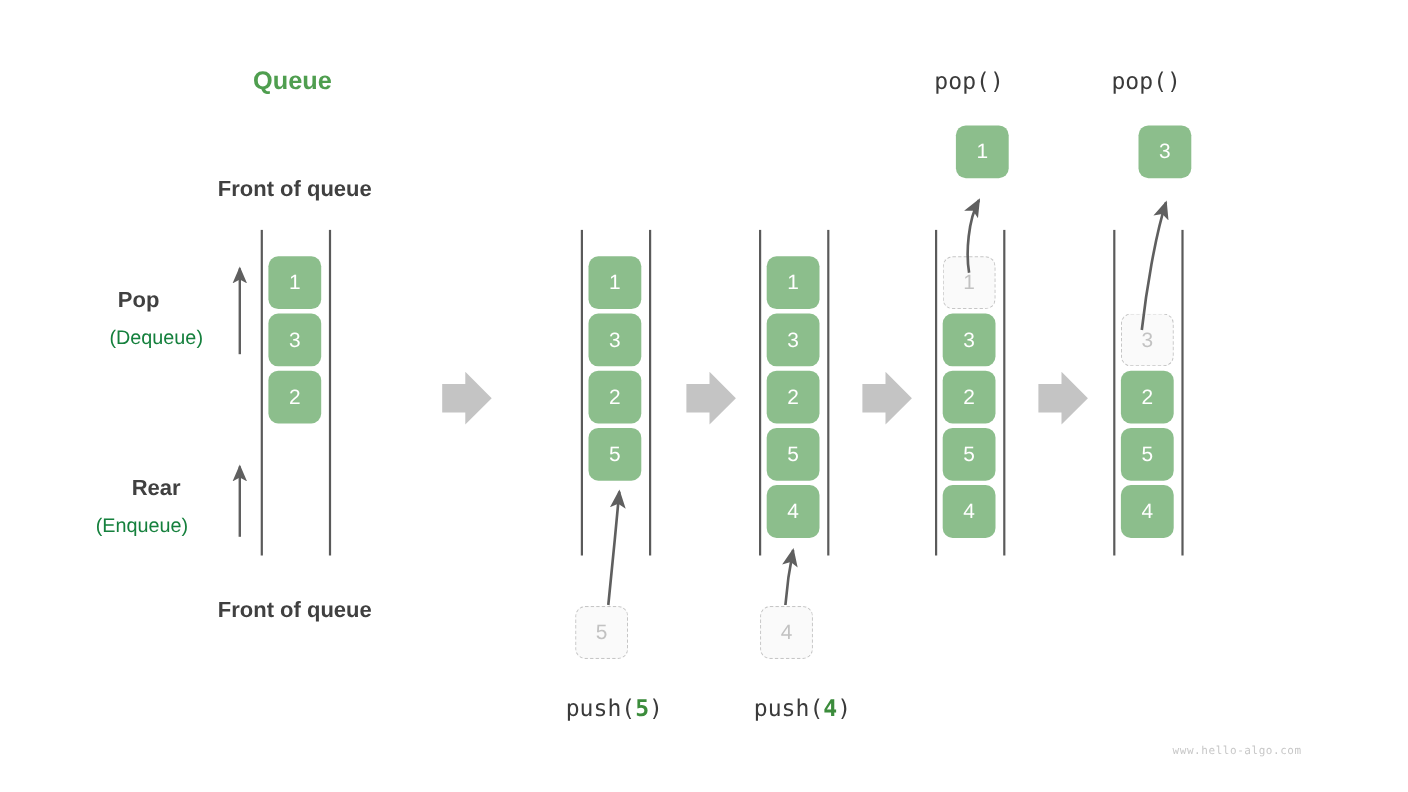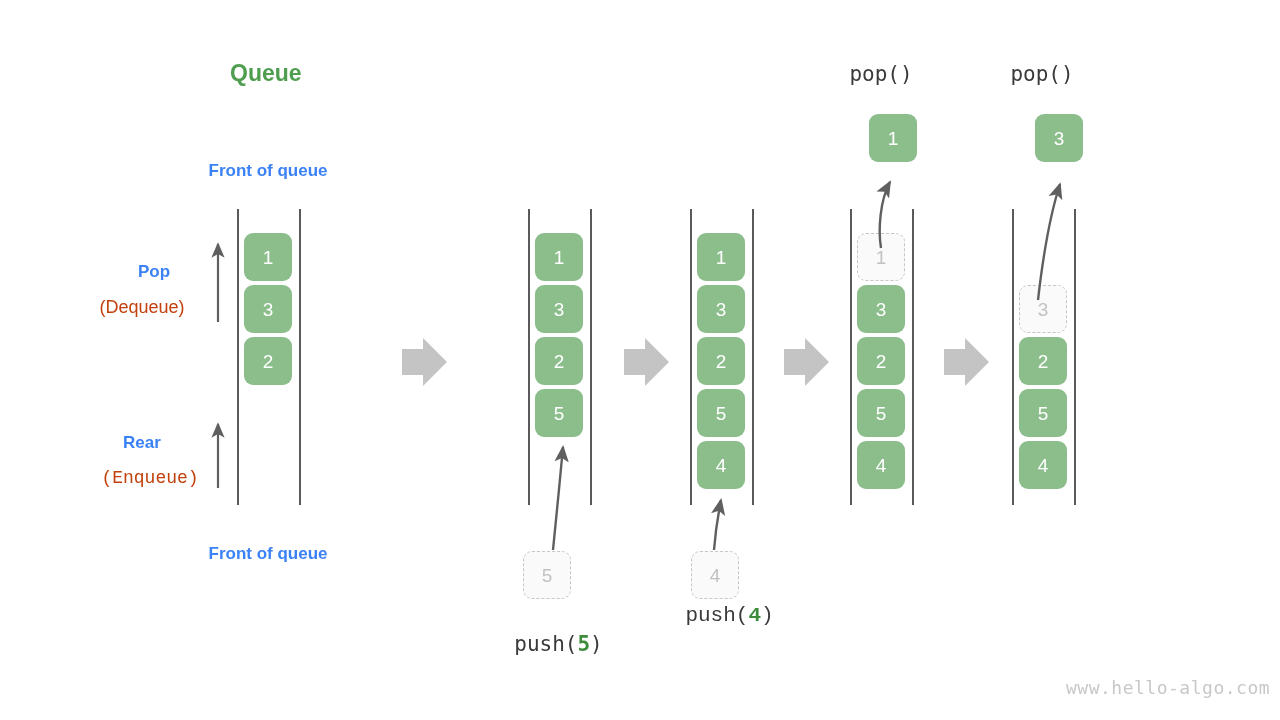--- a/index.html
+++ b/index.html
@@ -19,50 +19,50 @@
   
   .title-queue {
     position: absolute;
     font-size: 23px;
     font-weight: bold;
     color: #4f9e4f;
     white-space: nowrap;
   }
   .bold-label {
     position: absolute;
-    font-size: 17px;
+    font-size: 20px;
     font-weight: bold;
-    color: #3b82f6;
+    color: #404040;
     white-space: nowrap;
     text-align: center;
   }
   .plain-label {
     position: absolute;
     font-size: 18px;
     font-weight: normal;
-    color: #c2410c;
+    color: #15803d;
     white-space: nowrap;
     text-align: center;
   }
   .mono-label {
     position: absolute;
     font-family: "DejaVu Sans Mono", monospace;
     font-size: 21px;
     color: #3a3a3a;
     white-space: nowrap;
     text-align: center;
   }
   .mono-label .arg {
     color: #3c8c3c;
     font-weight: bold;
   }
   .watermark {
     position: absolute;
     font-family: "DejaVu Sans Mono", monospace;
-    font-size: 18px;
+    font-size: 10px;
     color: #c8c8c8;
     white-space: nowrap;
     letter-spacing: 0.5px;
   }
 
   
   .rail {
     position: absolute;
     width: 1.6px;
     background: #5a5a5a;
@@ -104,25 +104,25 @@
 <body>
 
 <div id="canvas">
 
   <div class="title-queue" style="left:230px; top:60px;">Queue</div>
 
   <div class="bold-label" style="left:188px; top:161px; width:160px;">Front of queue</div>
 
   <div class="bold-label" style="left:192px; top:544px; width:152px;">Front of queue</div>
 
-  <div class="bold-label" style="left:94px; top:262px; width:120px;">Pop</div>
+  <div class="bold-label" style="left:66px; top:262px; width:120px;">Pop</div>
   <div class="plain-label" style="left:82px; top:297px; width:120px;">(Dequeue)</div>
 
   <div class="bold-label" style="left:82px; top:433px; width:120px;">Rear</div>
-  <div class="plain-label" style="left:90px; top:468px; width:120px;font-family:Liberation Mono, monospace;">(Enqueue)</div>
+  <div class="plain-label" style="left:69px; top:468px; width:120px;">(Enqueue)</div>
 
   <div>
     <div class="rail" style="left:237px; top:209px; height:296px;"></div>
     <div class="rail" style="left:299px; top:209px; height:296px;"></div>
     <div class="cell" style="left:244px; top:233px;">1</div>
     <div class="cell" style="left:244px; top:285px;">3</div>
     <div class="cell" style="left:244px; top:337px;">2</div>
   </div>
 
   <div>
@@ -140,21 +140,21 @@
 
   <div>
     <div class="rail" style="left:690px; top:209px; height:296px;"></div>
     <div class="rail" style="left:752px; top:209px; height:296px;"></div>
     <div class="cell" style="left:697px; top:233px;">1</div>
     <div class="cell" style="left:697px; top:285px;">3</div>
     <div class="cell" style="left:697px; top:337px;">2</div>
     <div class="cell" style="left:697px; top:389px;">5</div>
     <div class="cell" style="left:697px; top:441px;">4</div>
     <div class="cell ghost" style="left:691px; top:551px;">4</div>
-    <div class="mono-label" style="left:652px; top:604px; width:155px;font-family:Liberation Mono, monospace;">
+    <div class="mono-label" style="left:652px; top:632px; width:155px;">
       <span>push(</span><span class="arg">4</span><span>)</span>
     </div>
   </div>
 
   <div>
     <div class="mono-label" style="left:845px; top:62px; width:72px;">pop()</div>
     <div class="cell" style="left:869px; top:114px;">1</div>
     <div class="rail" style="left:850px; top:209px; height:296px;"></div>
     <div class="rail" style="left:912px; top:209px; height:296px;"></div>
     <div class="cell ghost" style="left:857px; top:233px;">1</div>

